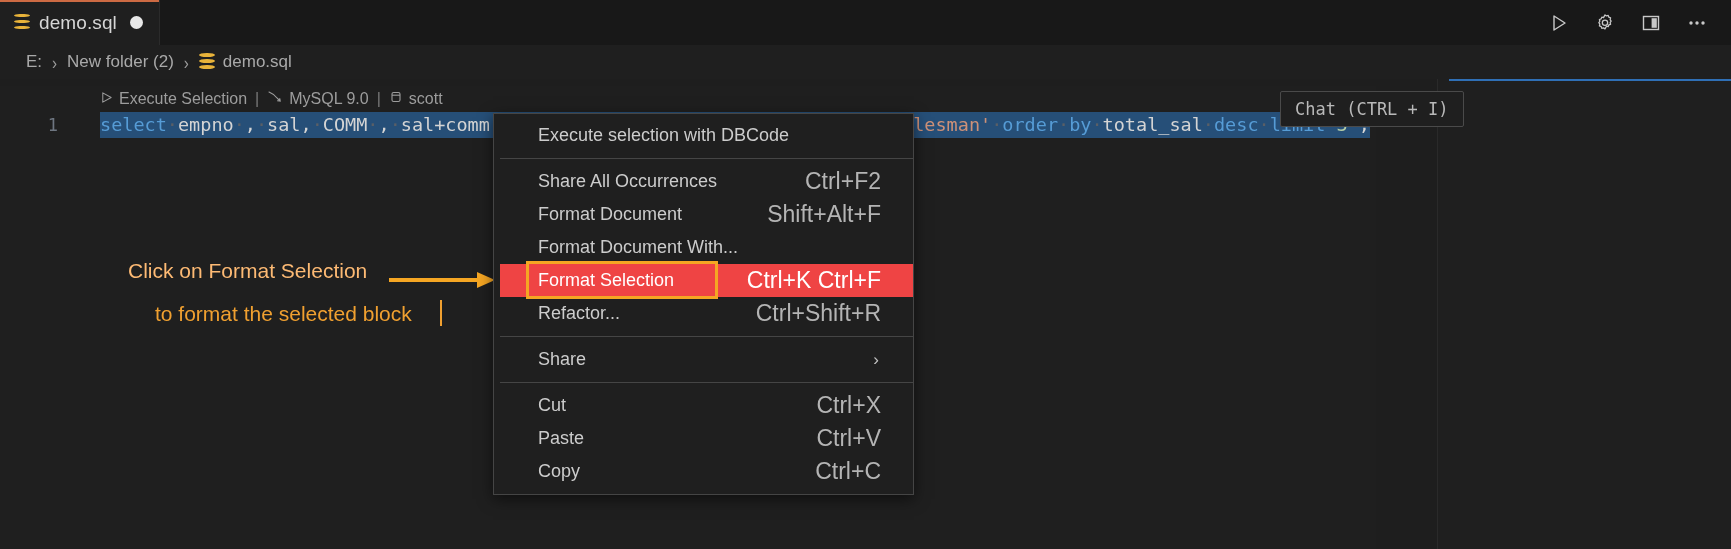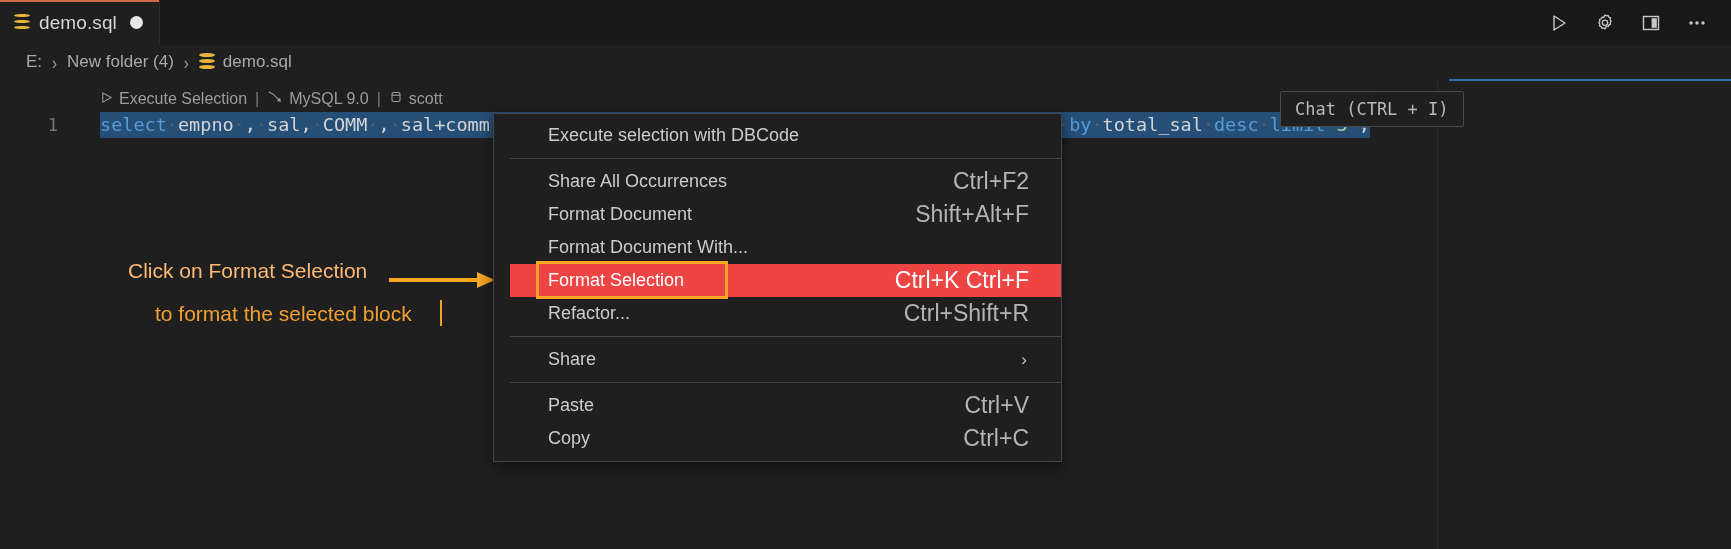--- a/index.html
+++ b/index.html
@@ -197,25 +197,25 @@
     left: 1449px; top: 79px;
     width: 282px;
     height: 2px;
     background: #2f6fb5;
   }
 
   
   .ctxmenu {
     position: absolute;
     left: 493px; top: 113px;
-    width: 569px;
+    width: 421px;
     background: #1f1f1f;
     border: 1px solid #454545;
     box-shadow: 0 4px 14px rgba(0,0,0,.55);
-    padding: 5px 0 6px 16px;
+    padding: 5px 0 6px 6px;
     z-index: 20;
     box-sizing: border-box;
   }
   .mi {
     position: relative;
     height: 33px;
     display: flex;
     align-items: center;
     padding: 0 22px 0 38px;
     font-size: 18px;
@@ -338,21 +338,21 @@
           <circle cx="11" cy="10" r="1.7" fill="#c8c8c8"></circle>
           <circle cx="17" cy="10" r="1.7" fill="#c8c8c8"></circle>
         </svg>
     </span>
   </div>
 </div>
 
 <div class="breadcrumb">
   <span class="bc-item">E:</span>
   <span class="bc-sep">›</span>
-  <span class="bc-item">New folder (4)</span>
+  <span class="bc-item">New folder (2)</span>
   <span class="bc-sep">›</span>
   <span class="db-icon">
       <i></i>
       <i></i>
       <i></i>
     </span>
   <span class="bc-item">demo.sql</span>
 </div>
 
 <div class="editor">
@@ -415,20 +415,24 @@
     <div class="mi">
       <span class="mi-label">Refactor...</span>
       <span class="mi-key">Ctrl+Shift+R</span>
     </div>
     <div class="msep"></div>
     <div class="mi">
       <span class="mi-label">Share</span>
       <span class="mi-arrow">›</span>
     </div>
     <div class="msep"></div>
+    <div class="mi">
+      <span class="mi-label">Cut</span>
+      <span class="mi-key">Ctrl+X</span>
+    </div>
     <div class="mi">
       <span class="mi-label">Paste</span>
       <span class="mi-key">Ctrl+V</span>
     </div>
     <div class="mi">
       <span class="mi-label">Copy</span>
       <span class="mi-key">Ctrl+C</span>
     </div>
   </div>
 

